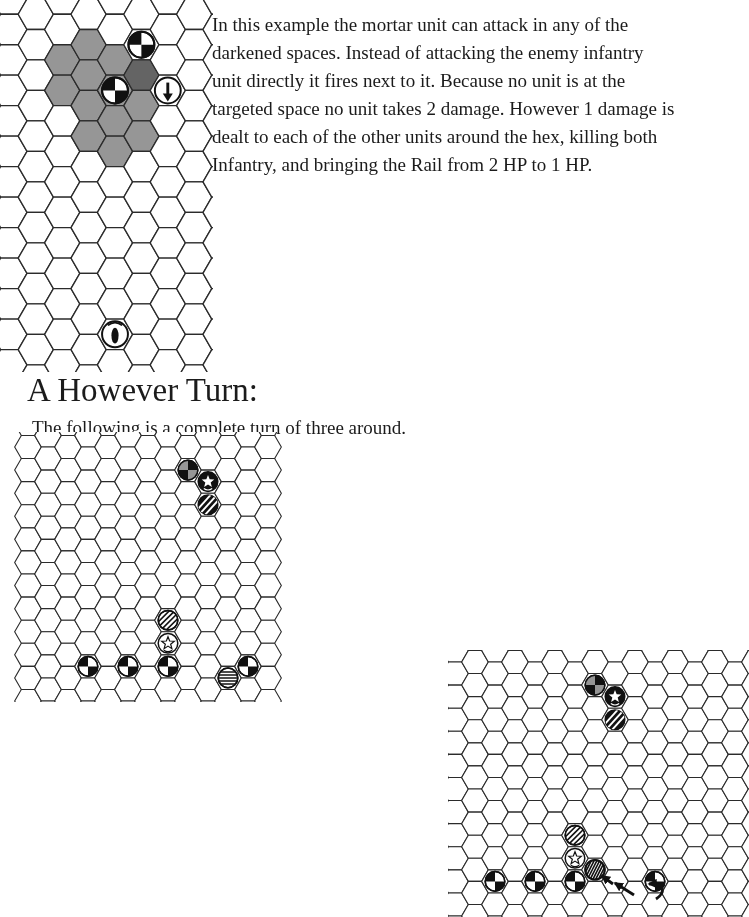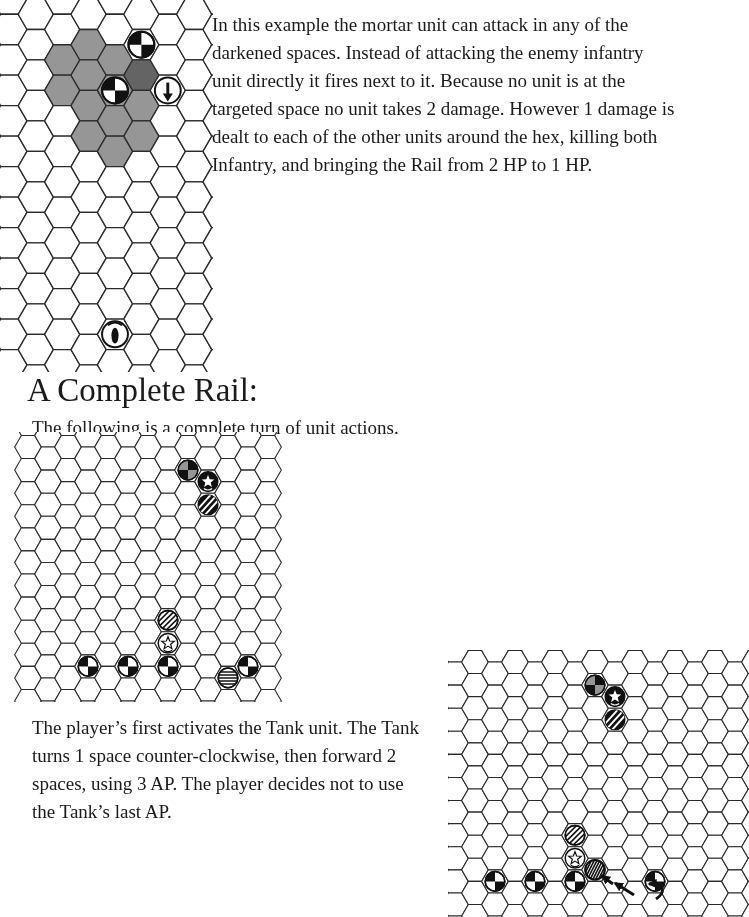--- a/index.html
+++ b/index.html
@@ -174,22 +174,22 @@
         </g>
       </svg>
     </div>
   <p class="body-text para-mortar">In this example the mortar unit can attack in any of the
 darkened spaces. Instead of attacking the enemy infantry
 unit directly it fires next to it. Because no unit is at the
 targeted space no unit takes 2 damage. However 1 damage is
 dealt to each of the other units around the hex, killing both
 Infantry, and bringing the Rail from 2 HP to 1 HP.</p>
 
-  <div class="heading">A Complete Rail:</div>
-  <p class="body-text intro">The following is a complete turn of unit actions.</p>
+  <div class="heading">A However Turn:</div>
+  <p class="body-text intro">The following is a complete turn of three around.</p>
 
   <div class="diagram" id="diagram-1">
       <svg viewBox="14 432 272 270" width="272" height="270">
         <defs>
           <clipPath id="unit-clip-1">
             <circle r="9.8"></circle>
           </clipPath>
           <marker id="arrow-1" viewBox="0 0 6 6" refX="5" refY="3" markerWidth="3.4" markerHeight="3.4" orient="auto" markerUnits="strokeWidth">
             <path d="M0 0 L6 3 L0 6 Z" fill="#111111"></path>
           </marker>
@@ -438,24 +438,20 @@
               <line x1="-11" y1="0" x2="11" y2="0" stroke="#111111" stroke-width="1.5"></line>
               <line x1="-11" y1="3" x2="11" y2="3" stroke="#111111" stroke-width="1.5"></line>
               <line x1="-11" y1="6" x2="11" y2="6" stroke="#111111" stroke-width="1.5"></line>
             </g>
           </g>
           <circle r="9.8" fill="none" stroke="#111111" stroke-width="1.5"></circle>
         </g>
       </svg>
     </div>
 
-  <p class="body-text para-tank">The player’s first activates the Tank unit. The Tank
-turns 1 space counter-clockwise, then forward 2
-spaces, using 3 AP. The player decides not to use
-the Tank’s last AP.</p>
   <div class="diagram" id="diagram-2">
       <svg viewBox="448 650 301 267" width="301" height="267">
         <defs>
           <clipPath id="unit-clip-2">
             <circle r="9.8"></circle>
           </clipPath>
           <marker id="arrow-2" viewBox="0 0 6 6" refX="5" refY="3" markerWidth="3.4" markerHeight="3.4" orient="auto" markerUnits="strokeWidth">
             <path d="M0 0 L6 3 L0 6 Z" fill="#111111"></path>
           </marker>
         </defs>

